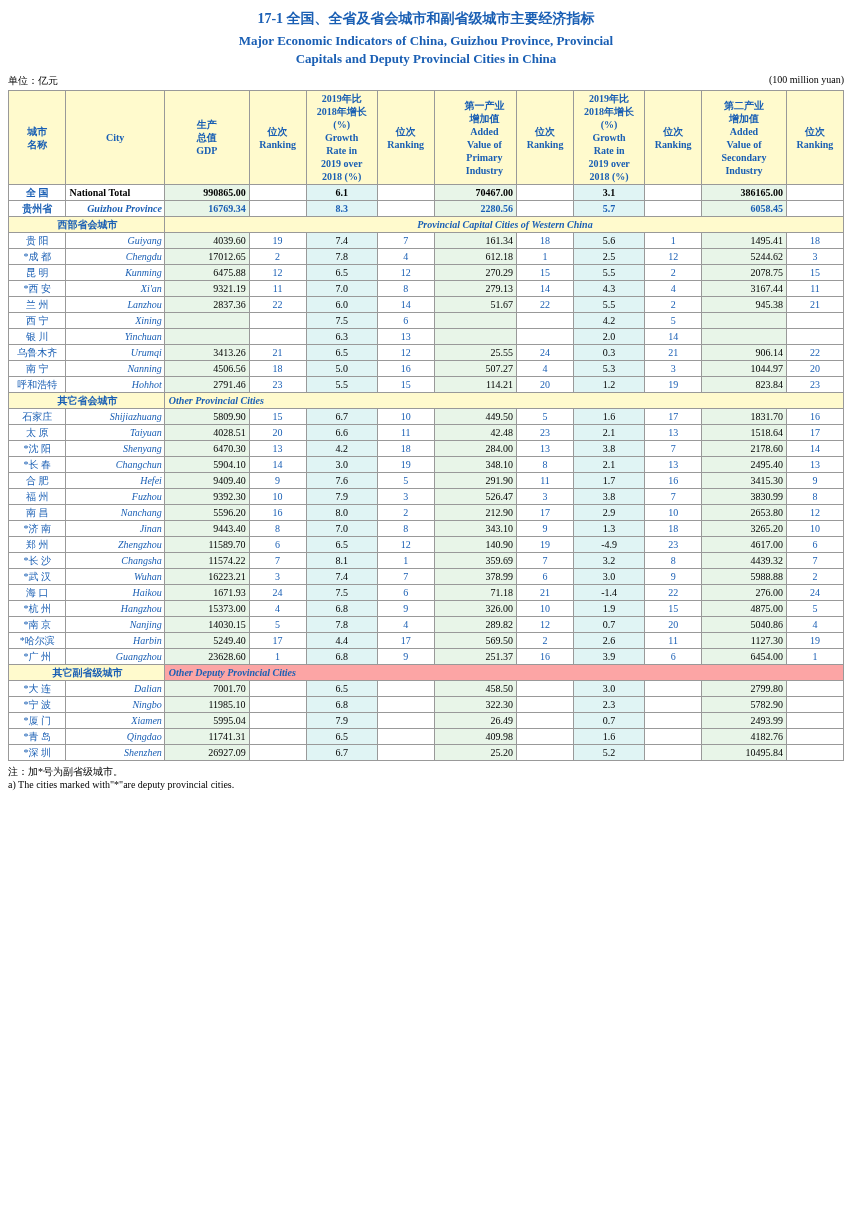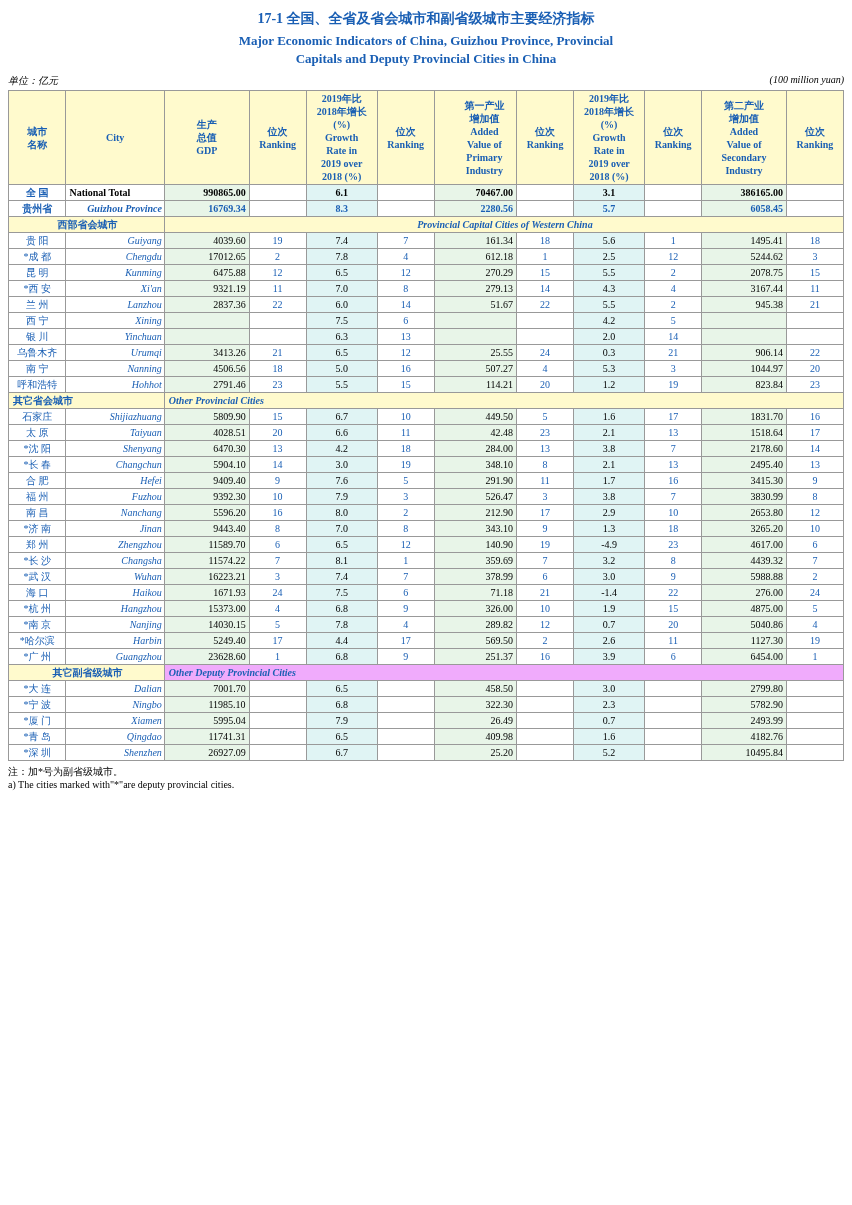--- a/index.html
+++ b/index.html
@@ -26,21 +26,20 @@
       font-weight: bold;
       color: #1a5fb4;
       margin-bottom: 6px;
       line-height: 1.4;
     }
     .unit-row {
       display: flex;
       justify-content: space-between;
       font-size: 10px;
       margin-bottom: 2px;
-      font-style: italic;
     }
     table {
       width: 100%;
       border-collapse: collapse;
       font-size: 10px;
     }
     th, td {
       border: 1px solid #999;
       text-align: center;
       padding: 1px 2px;
@@ -292,21 +291,21 @@
       <td class="col-cyan">5.5</td>
       <td class="rank">15</td>
       <td class="num col-green">114.21</td>
       <td class="rank">20</td>
       <td class="col-cyan">1.2</td>
       <td class="rank">19</td>
       <td class="num col-green">823.84</td>
       <td class="rank">23</td>
     </tr>
         <tr class="section-header">
-      <td colspan="2" style="text-align:left; background:#fffacd; color:#1a5fb4; font-weight:bold;">其它省会城市</td>
+      <td colspan="2" style="text-align:center; background:#fffacd; color:#1a5fb4; font-weight:bold;">其它省会城市</td>
       <td colspan="10" style="text-align:left; background:#fffacd; color:#1a5fb4; font-weight:bold; font-style:italic;">Other Provincial Cities</td>
     </tr>
         <tr>
       <td class="city-zh" style="color:#1a5fb4;">石家庄</td>
       <td class="city-en">Shijiazhuang</td>
       <td class="num col-green">5809.90</td>
       <td class="rank">15</td>
       <td class="col-cyan">6.7</td>
       <td class="rank">10</td>
       <td class="num col-green">449.50</td>
@@ -521,21 +520,21 @@
       <td class="rank">9</td>
       <td class="num col-green">251.37</td>
       <td class="rank">16</td>
       <td class="col-cyan">3.9</td>
       <td class="rank">6</td>
       <td class="num col-green">6454.00</td>
       <td class="rank">1</td>
     </tr>
         <tr class="section-header">
       <td colspan="2" style="text-align:center; background:#fffacd; color:#1a5fb4; font-weight:bold;">其它副省级城市</td>
-      <td colspan="10" style="text-align:left; background:#f0abfc; color:#1a5fb4; font-weight:bold; font-style:italic;">Other Deputy Provincial Cities</td>
+      <td colspan="10" style="text-align:left; background:#fca5a5; color:#1a5fb4; font-weight:bold; font-style:italic;">Other Deputy Provincial Cities</td>
     </tr>
         <tr>
       <td class="city-zh" style="color:#1a5fb4;">*大 连</td>
       <td class="city-en">Dalian</td>
       <td class="num col-green">7001.70</td>
       <td class="rank"></td>
       <td class="col-cyan">6.5</td>
       <td class="rank"></td>
       <td class="num col-green">458.50</td>
       <td class="rank"></td>

